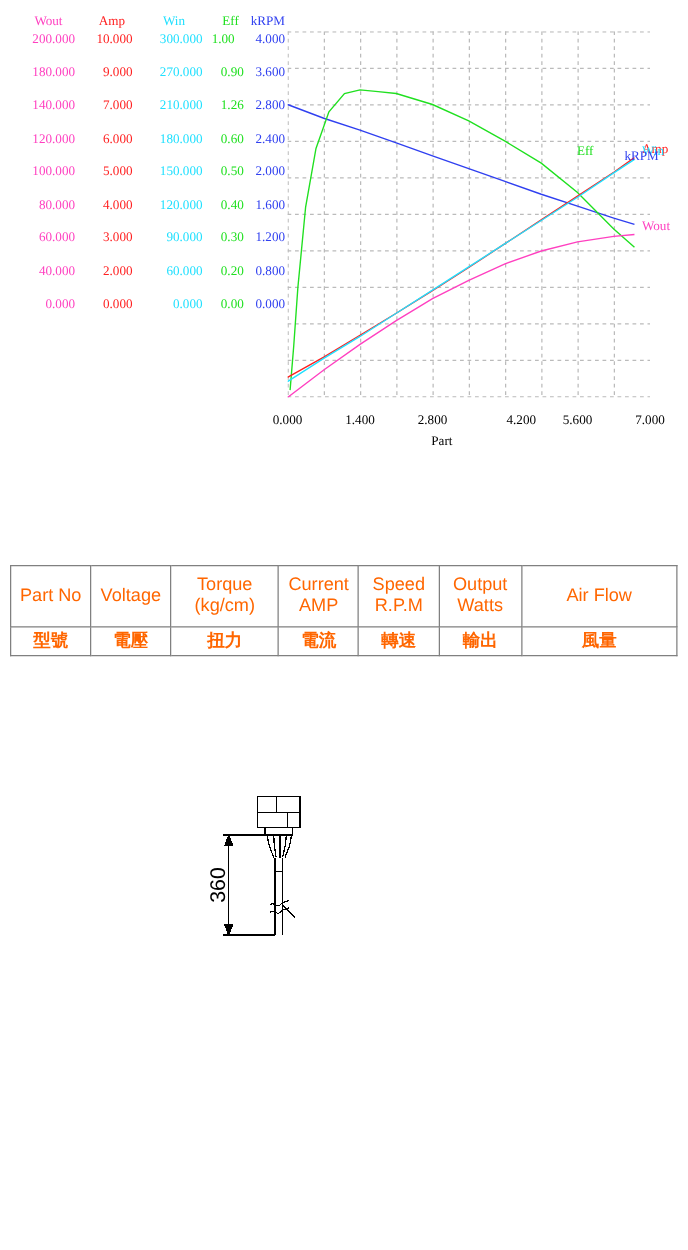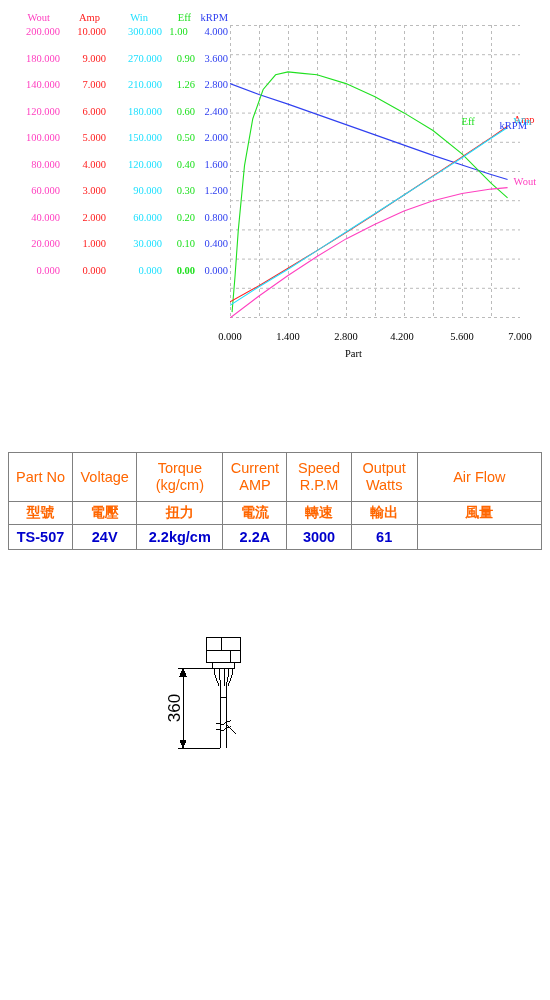--- a/index.html
+++ b/index.html
@@ -213,31 +213,24 @@
           <div class="axis-cell c-krpm" style="color: rgb(48, 64, 240);">1.200</div>
         </div>
         <div class="axis-row">
           <div class="axis-cell c-wout" style="color: rgb(255, 64, 192);">40.000</div>
           <div class="axis-cell c-amp" style="color: rgb(255, 32, 32);">2.000</div>
           <div class="axis-cell c-win" style="color: rgb(32, 224, 255);">60.000</div>
           <div class="axis-cell c-eff" style="color: rgb(32, 224, 32);">0.20</div>
           <div class="axis-cell c-krpm" style="color: rgb(48, 64, 240);">0.800</div>
         </div>
         <div class="axis-row">
-          <div class="axis-cell c-wout" style="color: rgb(255, 64, 192);">20.000</div>
-          <div class="axis-cell c-amp" style="color: rgb(255, 32, 32);">1.000</div>
-          <div class="axis-cell c-win" style="color: rgb(32, 224, 255);">30.000</div>
-          <div class="axis-cell c-eff" style="color: rgb(32, 224, 32);">0.10</div>
-          <div class="axis-cell c-krpm" style="color: rgb(48, 64, 240);">0.400</div>
-        </div>
-        <div class="axis-row">
           <div class="axis-cell c-wout" style="color: rgb(255, 64, 192);">0.000</div>
           <div class="axis-cell c-amp" style="color: rgb(255, 32, 32);">0.000</div>
           <div class="axis-cell c-win" style="color: rgb(32, 224, 255);">0.000</div>
-          <div class="axis-cell c-eff" style="color: rgb(32, 224, 32); font-weight: bold;">0.00</div>
+          <div class="axis-cell c-eff" style="color: rgb(32, 224, 32);">0.00</div>
           <div class="axis-cell c-krpm" style="color: rgb(48, 64, 240);">0.000</div>
         </div>
       </div>
   </div>
 
   <div id="plot-area">
     <svg id="plot-svg" width="290" height="293" viewBox="0 0 290 293">
       <g id="grid-group">
           <line x1="0" x2="290" y1="0.5" y2="0.5" stroke="#bbbbbb" stroke-dasharray="3,3" stroke-width="1"></line>
           <line x1="0" x2="290" y1="29.7" y2="29.7" stroke="#bbbbbb" stroke-dasharray="3,3" stroke-width="1"></line>
@@ -277,21 +270,21 @@
       <div class="curve-label" style="color: rgb(32, 224, 255); left: 513.571px; top: 115.55px;">Win</div>
       <div class="curve-label" style="color: rgb(255, 64, 192); left: 513.571px; top: 175.615px;">Wout</div>
       <div class="curve-label" style="color: rgb(32, 224, 32); left: 461.571px; top: 115.87px;">Eff</div>
       <div class="curve-label" style="color: rgb(48, 64, 240); left: 499.571px; top: 119.558px;">kRPM</div>
     </div>
 
   <div id="x-tick-row">
       <div class="x-tick" style="left: 24px;">0.000</div>
       <div class="x-tick" style="left: 82px;">1.400</div>
       <div class="x-tick" style="left: 140px;">2.800</div>
-      <div class="x-tick" style="left: 196px;">4.200</div>
+      <div class="x-tick" style="left: 211px;">4.200</div>
       <div class="x-tick" style="left: 256px;">5.600</div>
       <div class="x-tick" style="left: 314px;">7.000</div>
     </div>
 
   <div id="x-axis-title">Part</div>
 </div>
 
 <div id="spec-table-wrap">
   <table class="spec">
     <colgroup>
@@ -333,29 +326,20 @@
         </tr>
       <tr id="row-hdr-cn">
           <td class="hdr-cn">型號</td>
           <td class="hdr-cn">電壓</td>
           <td class="hdr-cn">扭力</td>
           <td class="hdr-cn">電流</td>
           <td class="hdr-cn">轉速</td>
           <td class="hdr-cn">輸出</td>
           <td class="hdr-cn">風量</td>
         </tr>
-      <tr id="row-values">
-          <td class="val">TS-507</td>
-          <td class="val">24V</td>
-          <td class="val">2.2kg/cm</td>
-          <td class="val">2.2A</td>
-          <td class="val">3000</td>
-          <td class="val">61</td>
-          <td class="val"></td>
-        </tr>
     </tbody>
   </table>
 </div>
 
 <div id="drawing-block">
   <svg id="drawing-svg" width="550" height="330" viewBox="0 0 550 330">
     <g stroke="#000000" fill="none" stroke-width="1" shape-rendering="crispEdges">
 
       <g>
         <path d="M206,37 L206,62 L240,62 L240,37 Z"></path>

